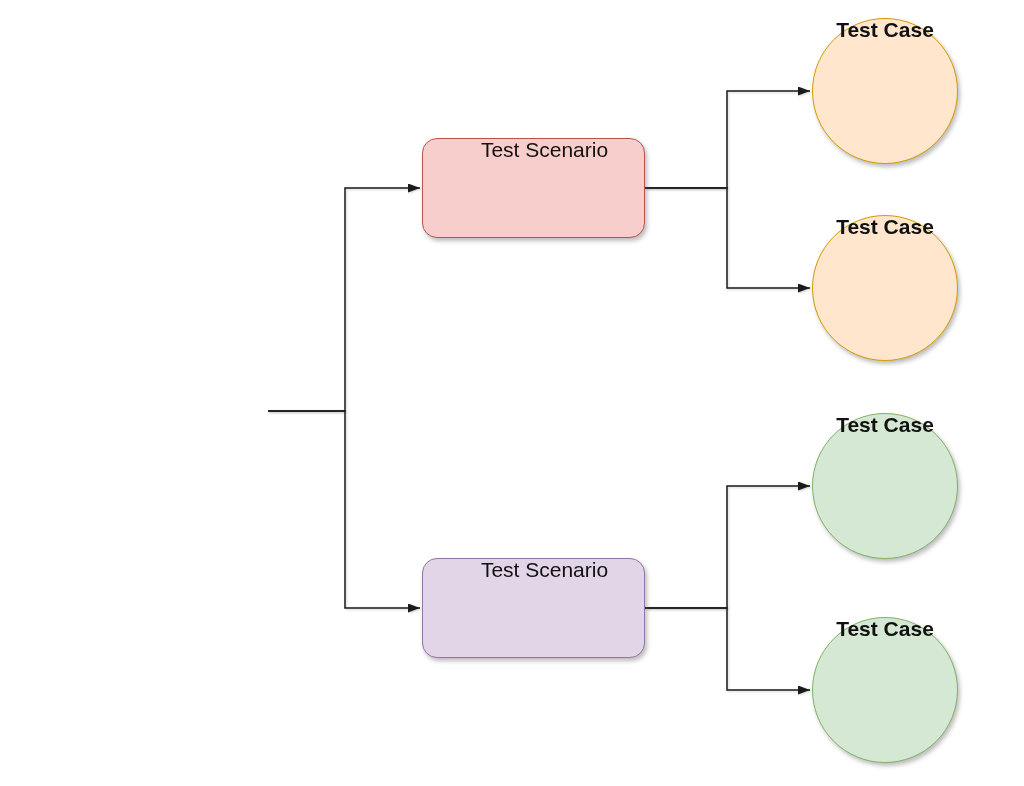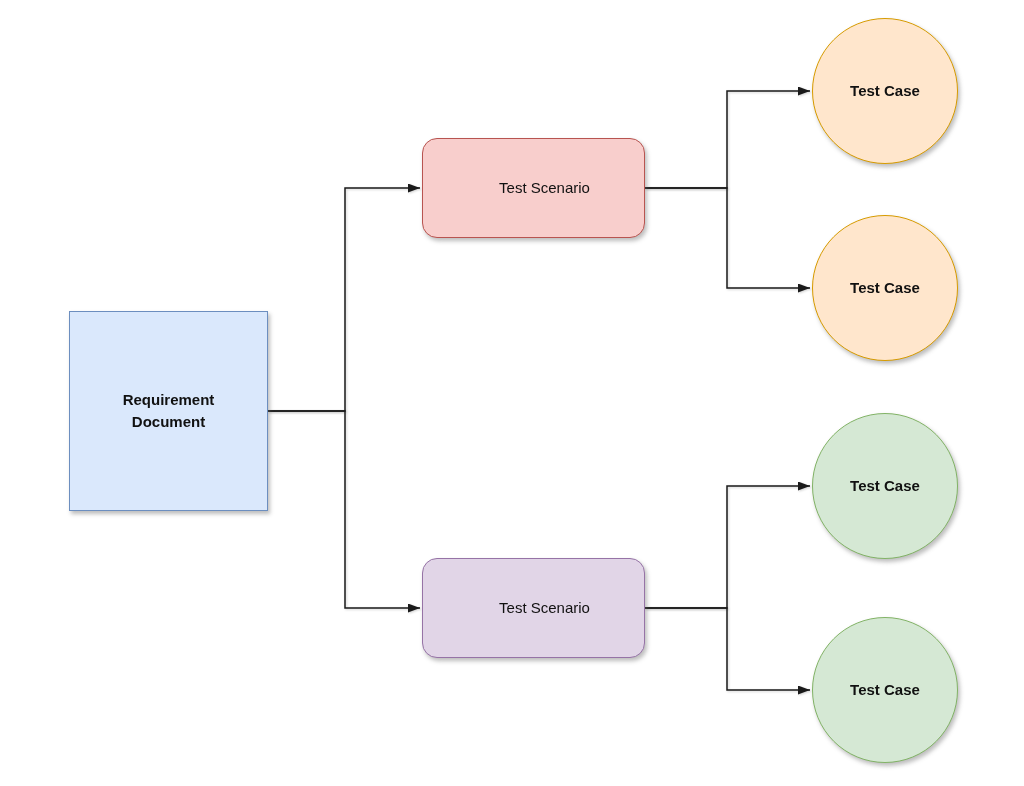--- a/index.html
+++ b/index.html
@@ -25,24 +25,23 @@
   .edge-layer path.edge {
     fill: none;
     stroke: #1a1a1a;
     stroke-width: 1.5;
     filter: drop-shadow(1px 1px 1px rgba(0,0,0,0.18));
   }
   .node {
     position: absolute;
     box-sizing: border-box;
     display: flex;
-    align-items: center;
     justify-content: center;
     text-align: center;
-    font-size: 15px;
+    font-size: 21px;
     color: #111111;
     border: 1px solid #666666;
     box-shadow: 2px 3px 4px rgba(90,90,90,0.4);
   }
   .node .label {
     display: block;
     line-height: 22px;
   }
   
   .node-req {
@@ -84,23 +83,20 @@
       </marker>
     </defs>
     <path class="edge" d="M268 411 H345 V188 H420" marker-end="url(#arrow)"></path>
     <path class="edge" d="M268 411 H345 V608 H420" marker-end="url(#arrow)"></path>
     <path class="edge" d="M645 188 H727 V91 H810" marker-end="url(#arrow)"></path>
     <path class="edge" d="M645 188 H727 V288 H810" marker-end="url(#arrow)"></path>
     <path class="edge" d="M645 608 H727 V486 H810" marker-end="url(#arrow)"></path>
     <path class="edge" d="M645 608 H727 V690 H810" marker-end="url(#arrow)"></path>
   </svg>
 
-  <div class="node node-req" style="background: rgb(218, 232, 252); border-color: rgb(108, 142, 191); font-weight: bold;">
-    <span class="label">Requirement Document</span>
-  </div>
 
   <div class="node node-scenario node-scen1" style="background: rgb(248, 206, 204); border-color: rgb(184, 84, 80); font-weight: normal;">
     <span class="label">Test Scenario</span>
   </div>
 
   <div class="node node-scenario node-scen2" style="background: rgb(225, 213, 231); border-color: rgb(150, 115, 166); font-weight: normal;">
     <span class="label">Test Scenario</span>
   </div>
 
   <div class="node node-case node-case1" style="background: rgb(255, 230, 204); border-color: rgb(215, 155, 0); font-weight: bold;">

